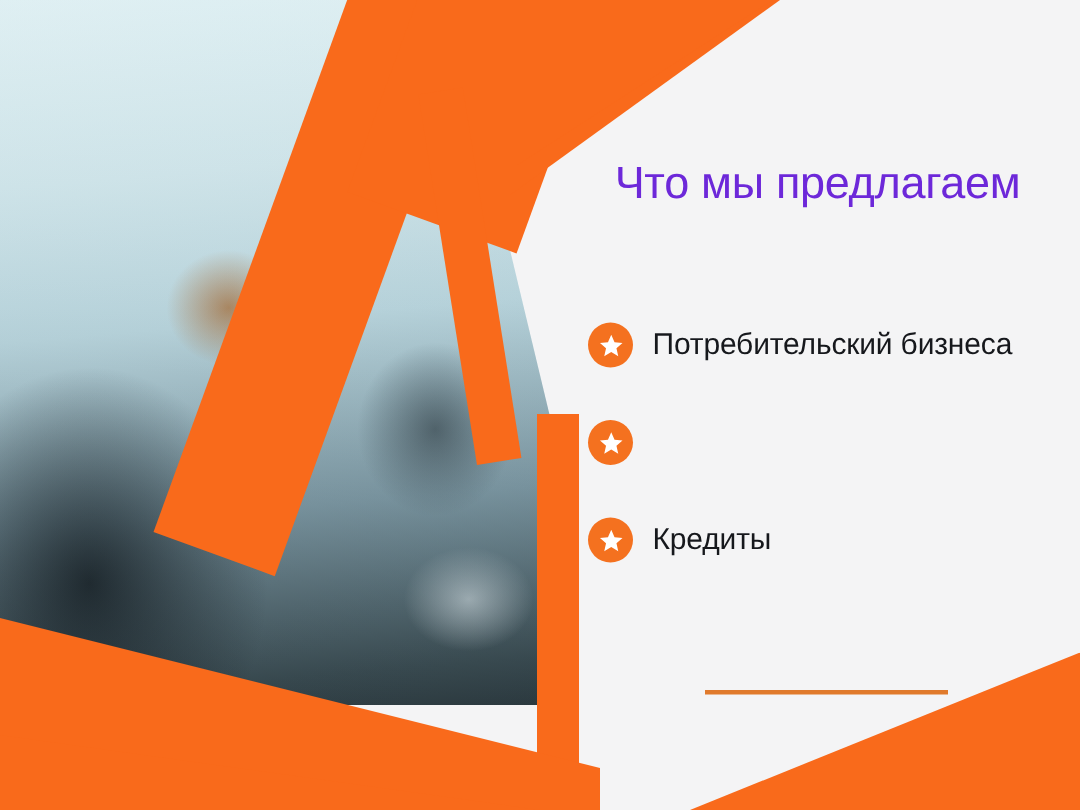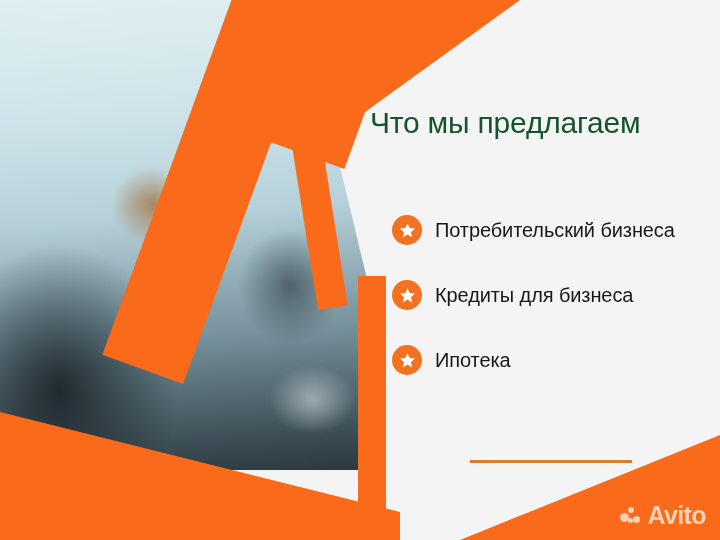--- a/index.html
+++ b/index.html
@@ -103,22 +103,22 @@
     background:#f96a1b;
     clip-path: polygon(260px 0, 260px 105px, 0 105px);
   }
   
   .panel {
     position:absolute; left:386px; top:0; width:334px; height:540px;
   }
   .title {
     position:absolute; left:-16px; top:106px;
     width:350px;
-    font-size:30px; font-weight:400; color:#14532d;
-    letter-spacing:-0.2px; white-space:nowrap;
+    font-size:30px; font-weight:400; color:#6d28d9;
+    letter-spacing:-0.2px; white-space:nowrap;text-align:center;
   }
   .list { position:absolute; left:6px; top:212px; width:330px; }
   .item {
     display:flex; align-items:center;
     height:36px; margin-bottom:29px;
   }
   .star-icon {
     width:30px; height:30px; flex:0 0 30px;
     border-radius:50%; background:#f4711f;
     display:flex; align-items:center; justify-content:center;
@@ -182,40 +182,30 @@
         </span>
         <span class="item-label">Потребительский бизнеса</span>
       </div>
 
       <div class="item">
         <span class="star-icon">
           <svg width="17" height="17" viewBox="0 0 24 24" aria-hidden="true">
             <polygon fill="#ffffff" points="12,1.6 15.1,8.6 22.6,9.3 16.9,14.3 18.6,21.8 12,17.8 5.4,21.8 7.1,14.3 1.4,9.3 8.9,8.6"></polygon>
           </svg>
         </span>
-        <span class="item-label">Кредиты для бизнеса</span>
       </div>
 
       <div class="item">
         <span class="star-icon">
           <svg width="17" height="17" viewBox="0 0 24 24" aria-hidden="true">
             <polygon fill="#ffffff" points="12,1.6 15.1,8.6 22.6,9.3 16.9,14.3 18.6,21.8 12,17.8 5.4,21.8 7.1,14.3 1.4,9.3 8.9,8.6"></polygon>
           </svg>
         </span>
-        <span class="item-label">Ипотека</span>
+        <span class="item-label">Кредиты</span>
       </div>
 
     </div>
 
     <div class="divider"></div>
   </div>
 
-  <div class="avito">
-    <span class="avito-dots">
-      <i class="d1"></i>
-        <i class="d2"></i>
-        <i class="d3"></i>
-        <i class="d4"></i>
-    </span>
-    <span class="avito-word">Avito</span>
-  </div>
 
 </div>
 
 </body></html>

